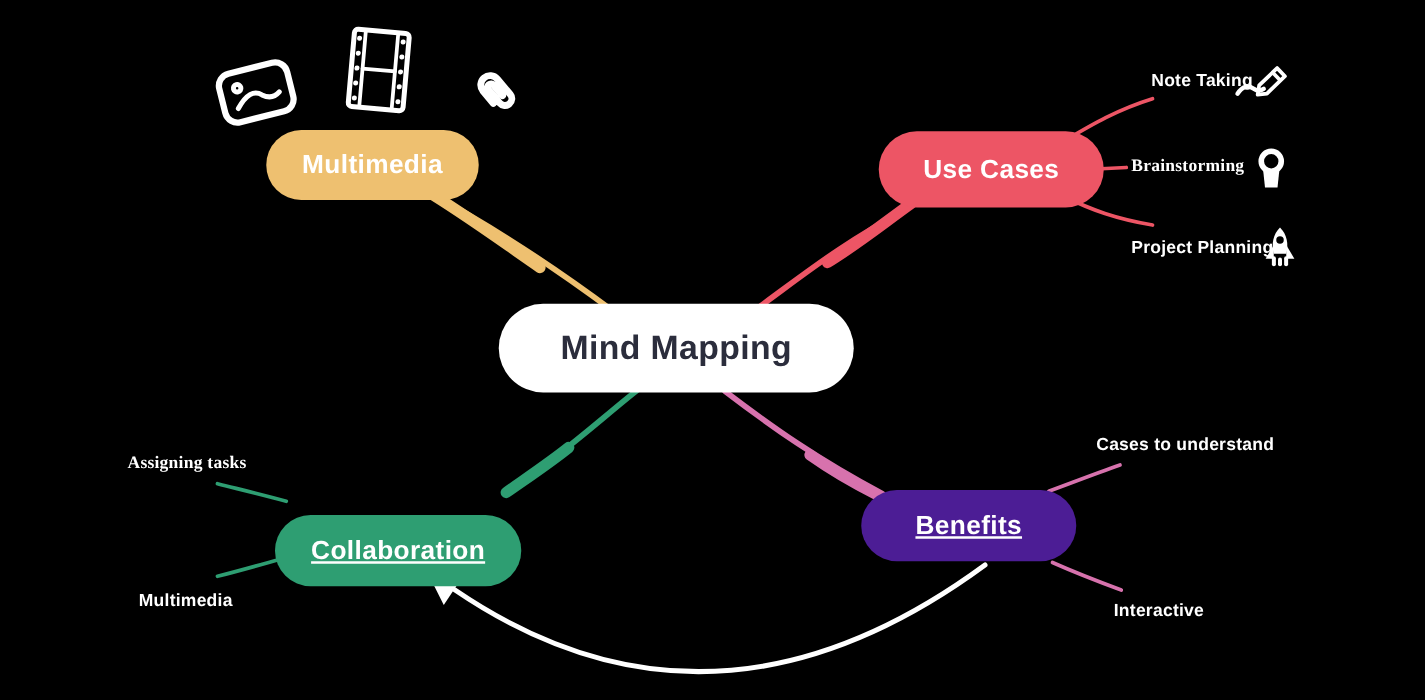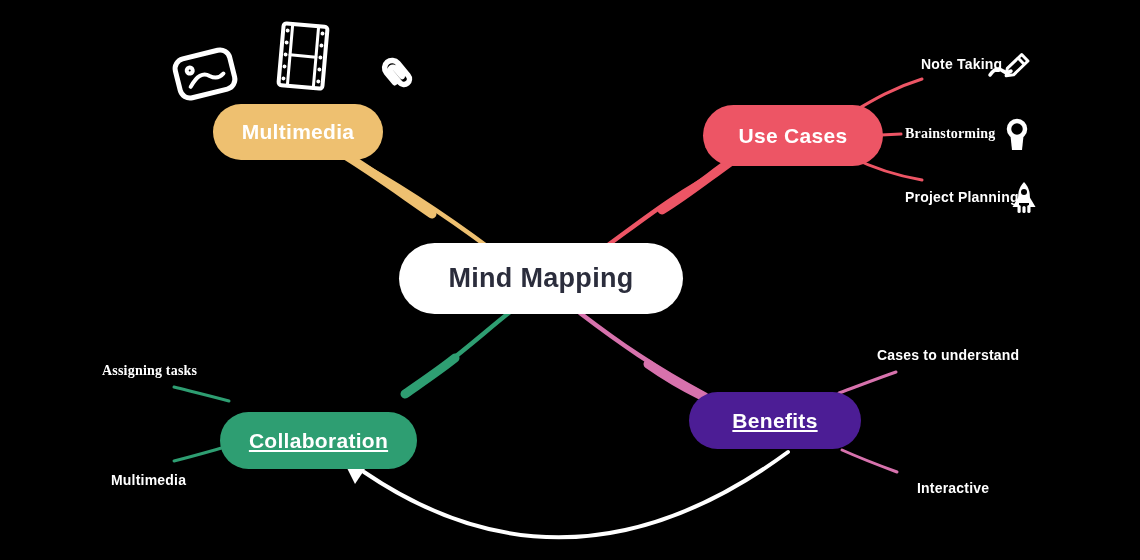--- a/index.html
+++ b/index.html
@@ -120,15 +120,15 @@
   <div class="child-label" style="left:905px;top:126px;font-family:Liberation Serif, serif;">Brainstorming</div>
 
   <div class="child-label" style="left:905px;top:189px;">Project Planning</div>
 
   <div class="child-label" style="left:102px;top:363px;font-family:Liberation Serif, serif;">Assigning tasks</div>
 
   <div class="child-label" style="left:111px;top:472px;">Multimedia</div>
 
   <div class="child-label" style="left:877px;top:347px;">Cases to understand</div>
 
-  <div class="child-label" style="left:917px;top:480px;">Interactive</div>
+  <div class="child-label" style="left:891px;top:480px;">Interactive</div>
 
 </div>
 
 </body></html>

